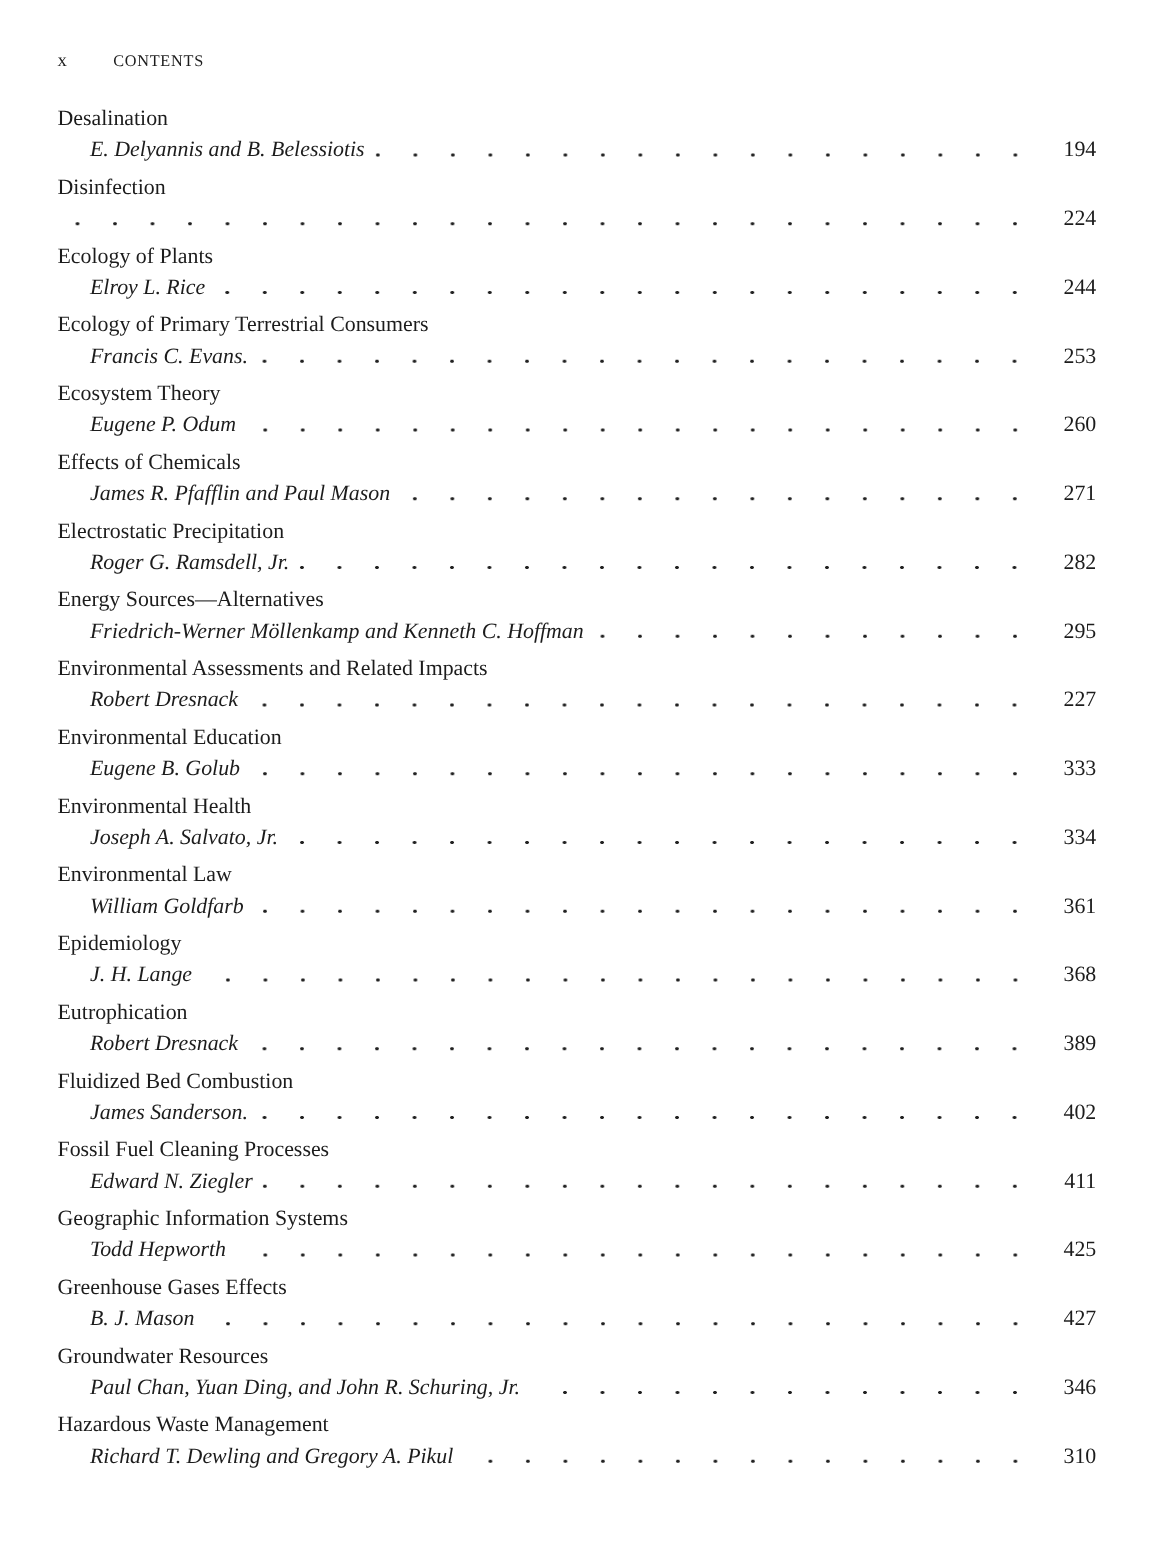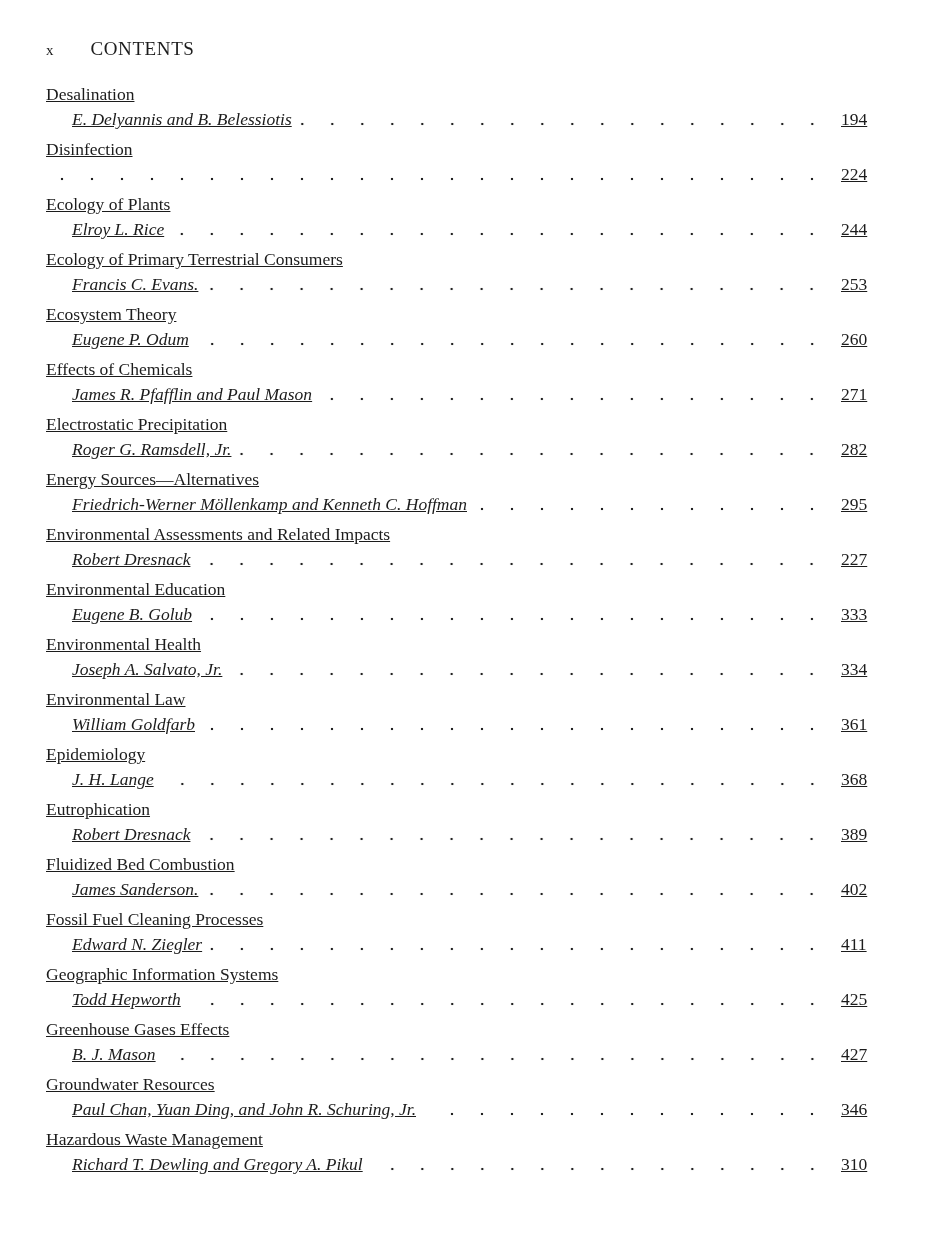--- a/index.html
+++ b/index.html
@@ -26,27 +26,26 @@
     align-items: baseline;
     height: 18px;
     margin-bottom: 24px;
   }
   .folio {
     font-size: 15px;
     line-height: 18px;
   }
   .running-title {
     margin-left: 37px;
-    font-size: 19px;
+    font-size: 13px;
     letter-spacing: 0.6px;
     line-height: 18px;
   }
   .entry {
     margin-bottom: 6px;
-    text-decoration: underline;
   }
   .entry-title {
     font-size: 17.5px;
     line-height: 25px;
     white-space: nowrap;
   }
   .author-row {
     display: flex;
     height: 24px;
     font-size: 17.5px;
@@ -63,21 +62,21 @@
     flex: 1 1 auto;
     background-image: radial-gradient(circle, #222222 1.2px, rgba(0,0,0,0) 1.6px);
     background-size: 30px 4px;
     background-repeat: repeat-x;
     background-position: right 2px bottom 5px;
     margin-right: 12px;
   }
   .pagenum {
     flex: 0 0 auto;
     min-width: 36px;
-    text-align: left;
+    text-align: right;
     line-height: 24px;
   }
 </style>
 </head>
 <body>
 
 <div class="page">
 
   <div class="running-head">
     <span class="folio">x</span>

